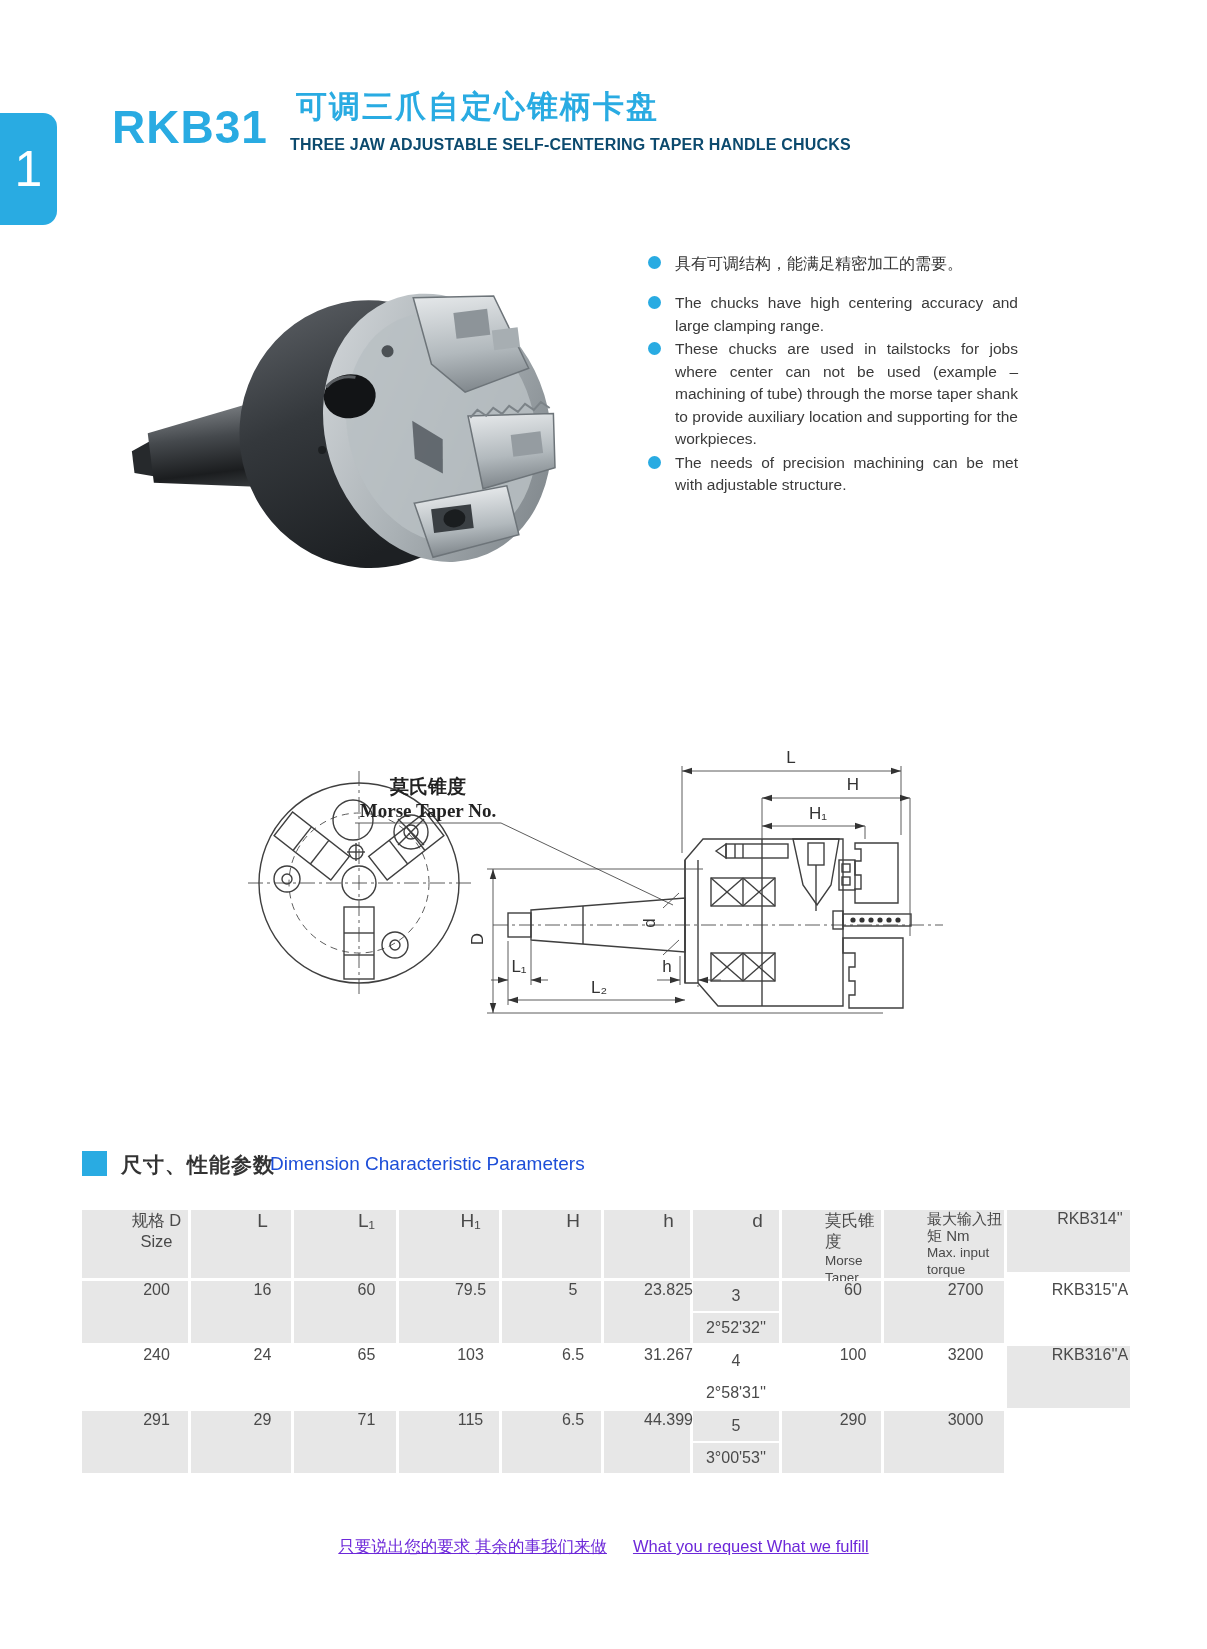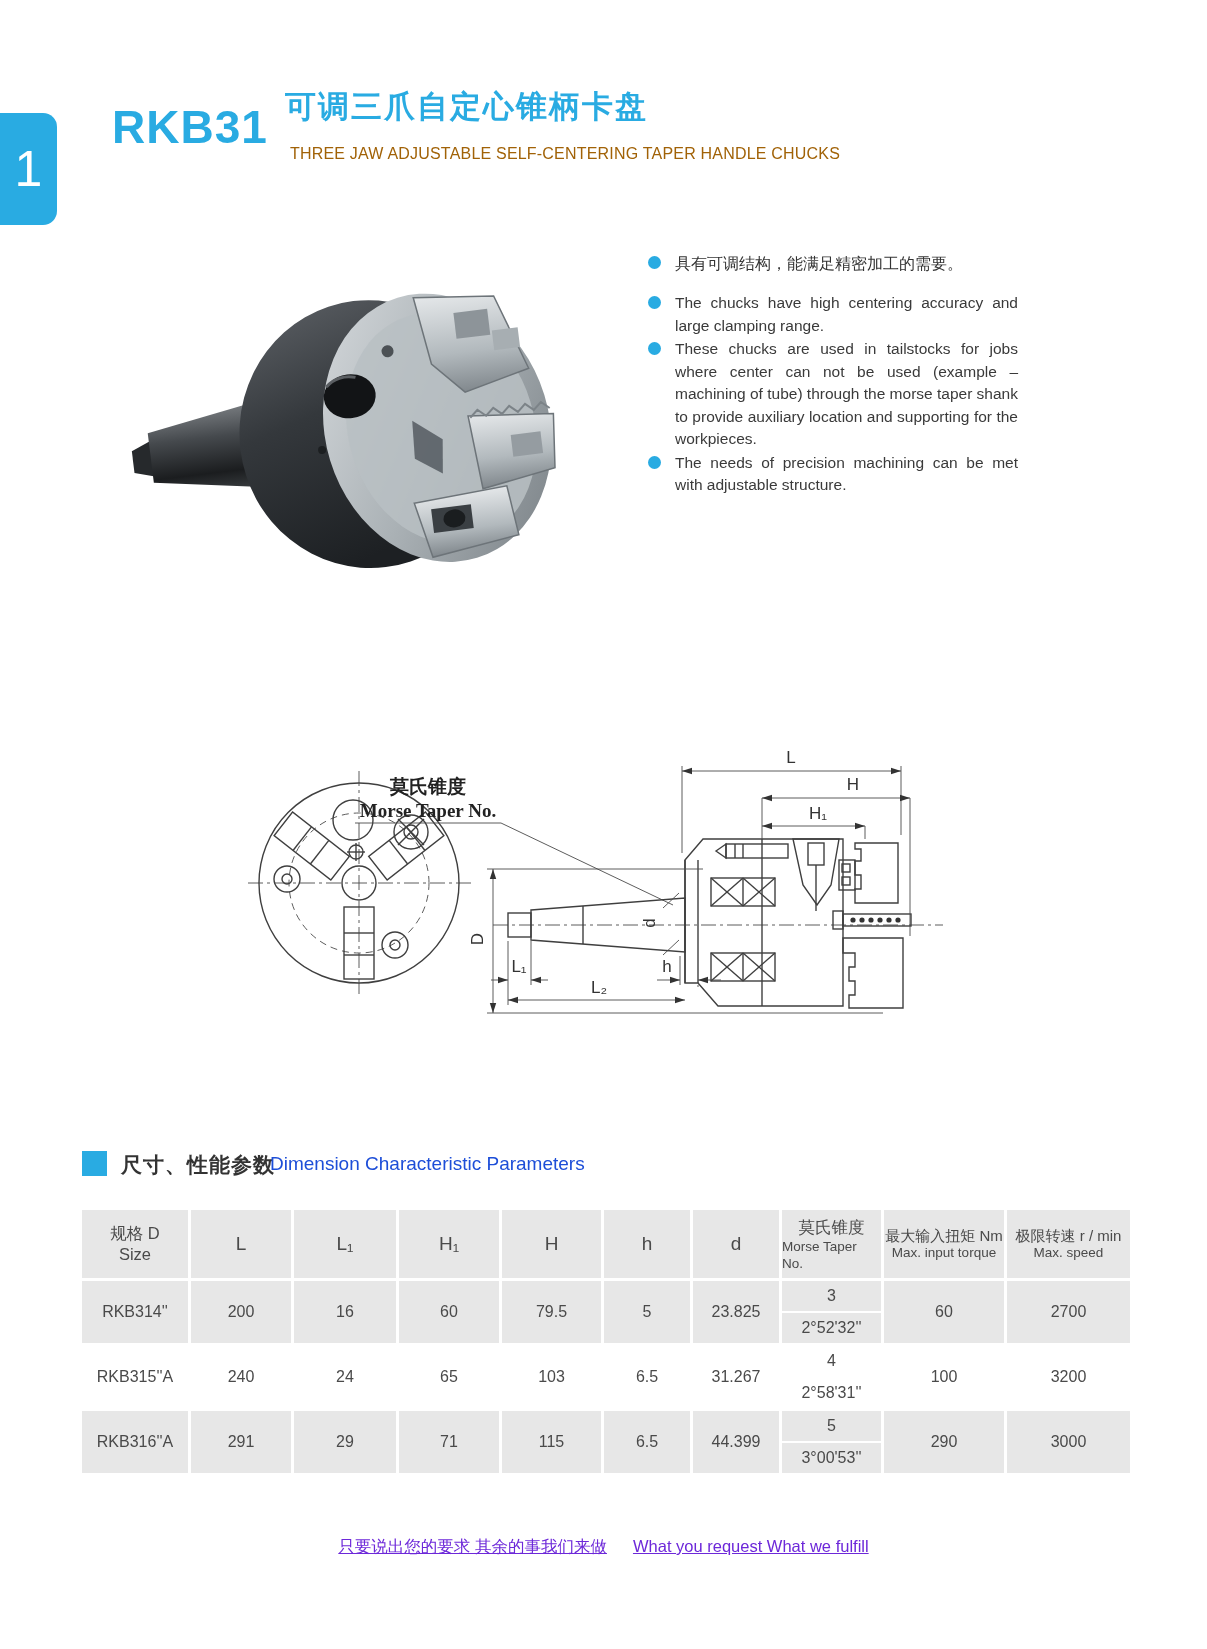--- a/index.html
+++ b/index.html
@@ -7,22 +7,22 @@
         font-family:"Liberation Sans","DejaVu Sans",sans-serif;color:#3c3c3c;}
 
   
   .side-tab{position:absolute;left:0;top:113px;width:57px;height:112px;background:#29abe2;
             border-radius:0 14px 14px 0;display:flex;align-items:center;justify-content:center;}
   .side-tab span{color:#fff;font-size:50px;line-height:1;}
 
   
   .hdr{position:absolute;left:112px;top:92px;}
   .hdr .model{position:absolute;left:0;top:8px;font-size:46px;font-weight:bold;color:#29abe2;letter-spacing:1px;}
-  .hdr .zh{position:absolute;left:173px;top:-6px;width:600px;font-size:31px;font-weight:bold;color:#29abe2;letter-spacing:2px;white-space:nowrap;}
-  .hdr .en{position:absolute;left:178px;top:53px;width:640px;font-size:16px;color:#a16207;white-space:nowrap;letter-spacing:0.2px;}
+  .hdr .zh{position:absolute;left:184px;top:-6px;width:600px;font-size:31px;font-weight:bold;color:#29abe2;letter-spacing:2px;white-space:nowrap;}
+  .hdr .en{position:absolute;left:178px;top:44px;width:640px;font-size:16px;color:#0c4a6e;white-space:nowrap;letter-spacing:0.2px;font-weight:bold;}
 
   
   .photo{position:absolute;left:108px;top:280px;width:455px;height:315px;}
 
   
   .features{position:absolute;left:648px;top:250px;width:370px;}
   .feat{position:relative;padding-left:27px;text-align:justify;}
   .feat .dot{position:absolute;left:0;top:6px;width:13px;height:13px;border-radius:50%;background:#29abe2;}
   .zh-list .feat{font-size:16px;line-height:27px;color:#333;margin-bottom:1px;}
   .en-list{margin-top:15px;}
@@ -42,21 +42,21 @@
   
   .section{position:absolute;left:82px;top:1148px;height:30px;}
   .section .sq{position:absolute;left:0;top:3px;width:25px;height:25px;background:#29abe2;}
   .section .zh{position:absolute;left:39px;top:3px;font-size:21px;font-weight:bold;color:#333;white-space:nowrap;letter-spacing:1px;}
   .section .en{position:absolute;left:188px;top:5px;font-size:19px;color:#1d4ed8;white-space:nowrap;}
 
   
   .tbl{position:absolute;left:82px;top:1210px;width:1048px;display:grid;
        grid-template-columns:106px 100px 102px 100px 99px 86px 86px 99px 120px 123px;
        gap:3px;background:#fff;}
-  .tc{background:#e7e7e7;display:flex;flex-direction:column;align-items:center;justify-content:center;color:#4a4a4a;}
+  .tc{background:#e7e7e7;display:flex;flex-direction:column;align-items:center;color:#4a4a4a;padding-left:43px;}
   .th{height:68px;}
   .td{height:62px;font-size:16px;}
   .row-w .tc{background:#ffffff;}
   .th .l1{font-size:16.5px;line-height:21px;}
   .th .l2{font-size:13.5px;line-height:17px;}
   .th .big{font-size:19px;}
   .taper-cell{padding:0;justify-content:stretch;}
   .taper-cell .half{flex:1;display:flex;align-items:center;justify-content:center;width:100%;}
   .taper-cell .sep{height:2px;background:#fff;width:100%;}
   .row-w .taper-cell .sep{background:#fff;}
@@ -344,24 +344,20 @@
         <div class="big">d</div>
       </div>
     <div class="tc th">
       <div class="l1">莫氏锥度</div>
       <div class="l2">Morse Taper No.</div>
     </div>
     <div class="tc th">
       <div class="l2" style="font-size:15px">最大输入扭矩 Nm</div>
       <div class="l2">Max. input torque</div>
     </div>
-    <div class="tc th">
-      <div class="l2" style="font-size:15px">极限转速 r / min</div>
-      <div class="l2">Max. speed</div>
-    </div>
 
     <div class="tc td">RKB314''</div>
     <div class="tc td">200</div>
     <div class="tc td">16</div>
     <div class="tc td">60</div>
     <div class="tc td">79.5</div>
     <div class="tc td">5</div>
     <div class="tc td">23.825</div>
     <div class="tc td taper-cell">
       <div class="half">3</div>

